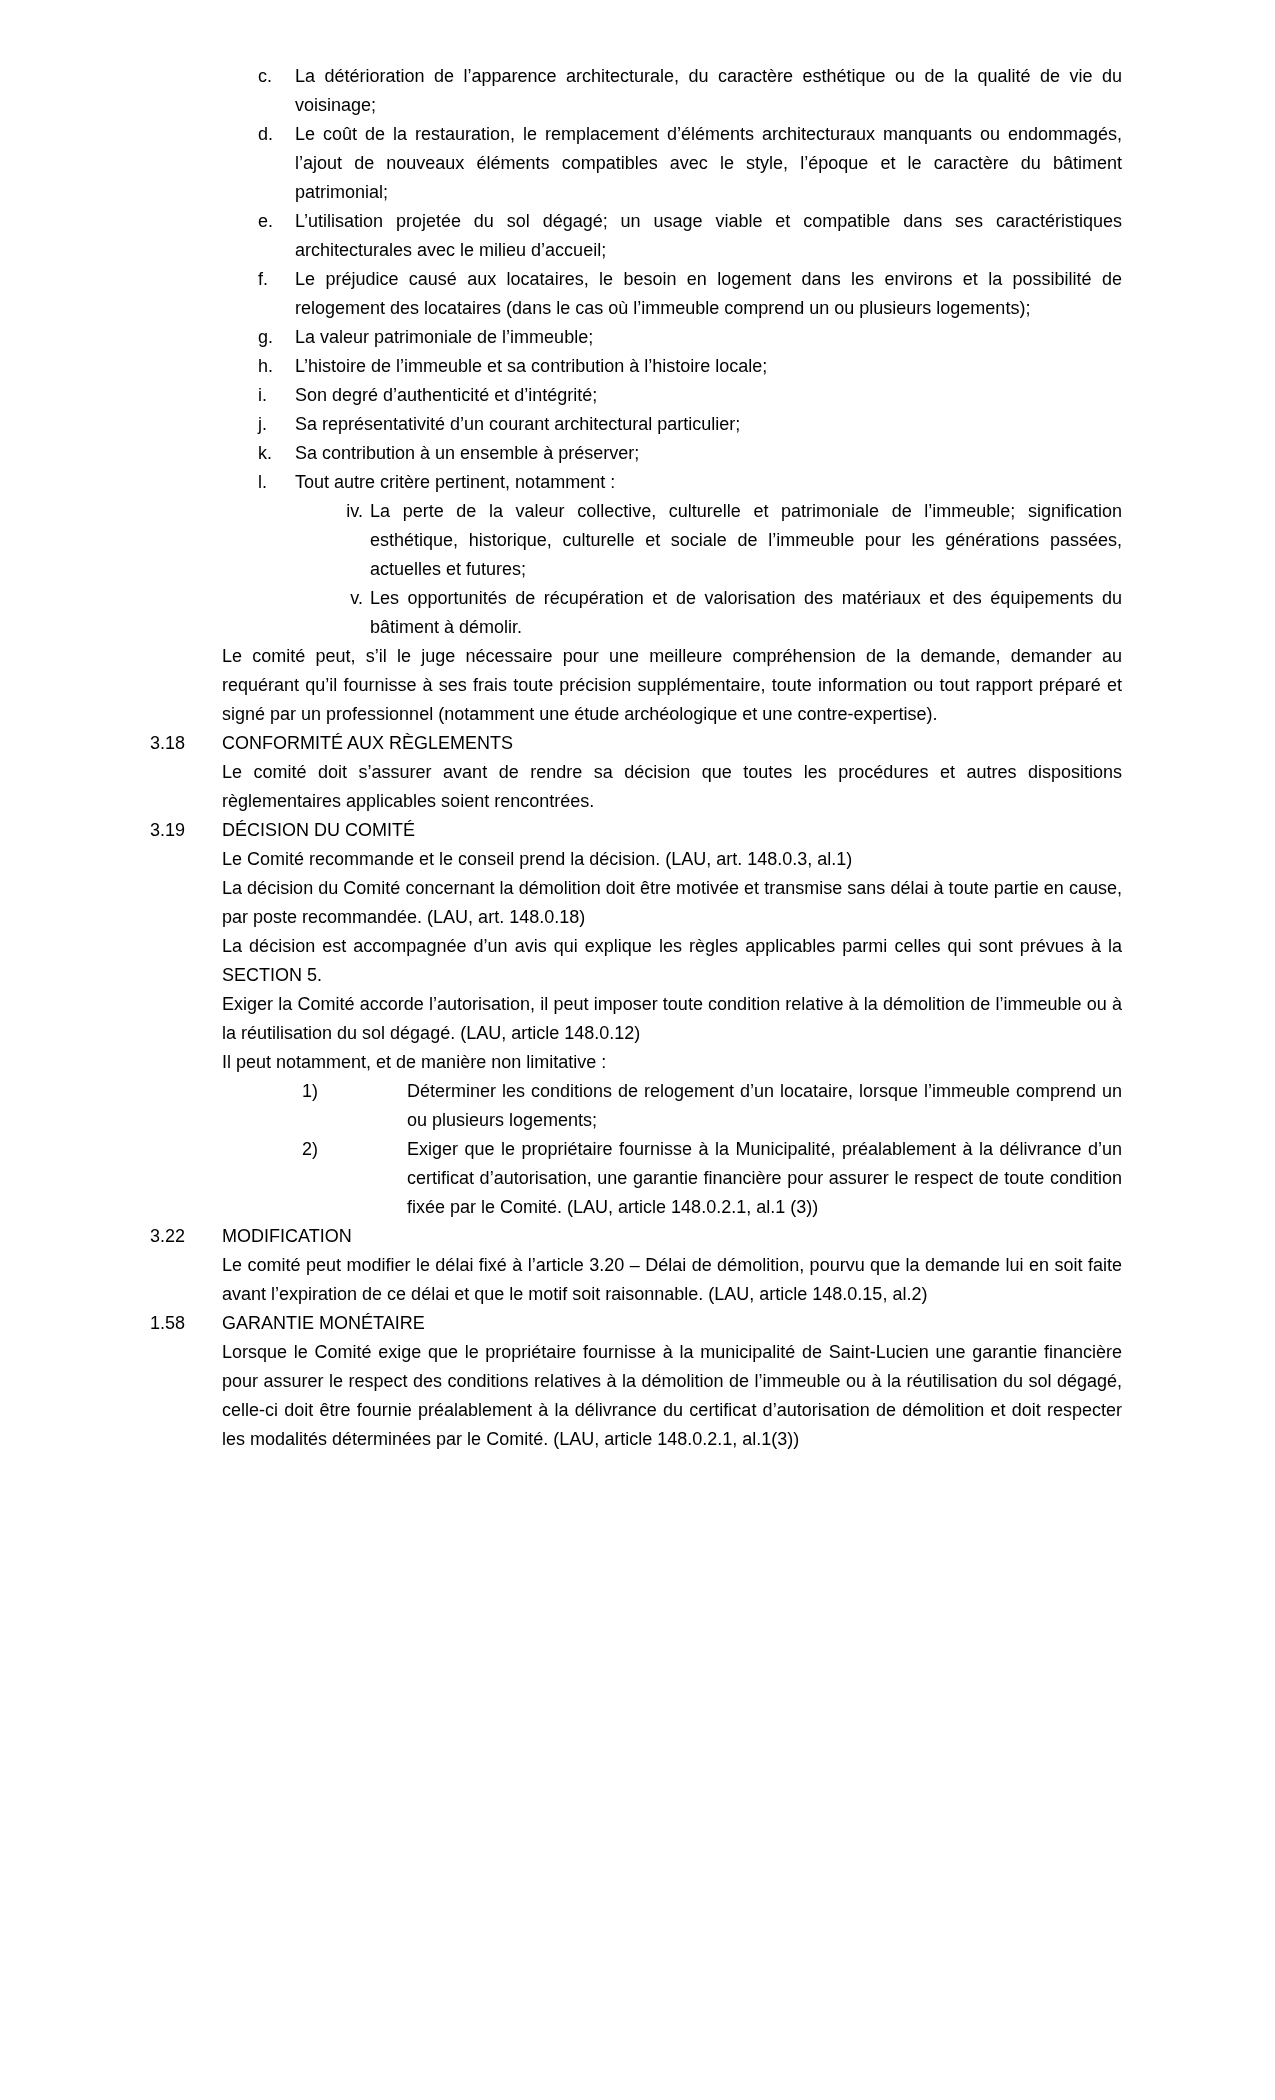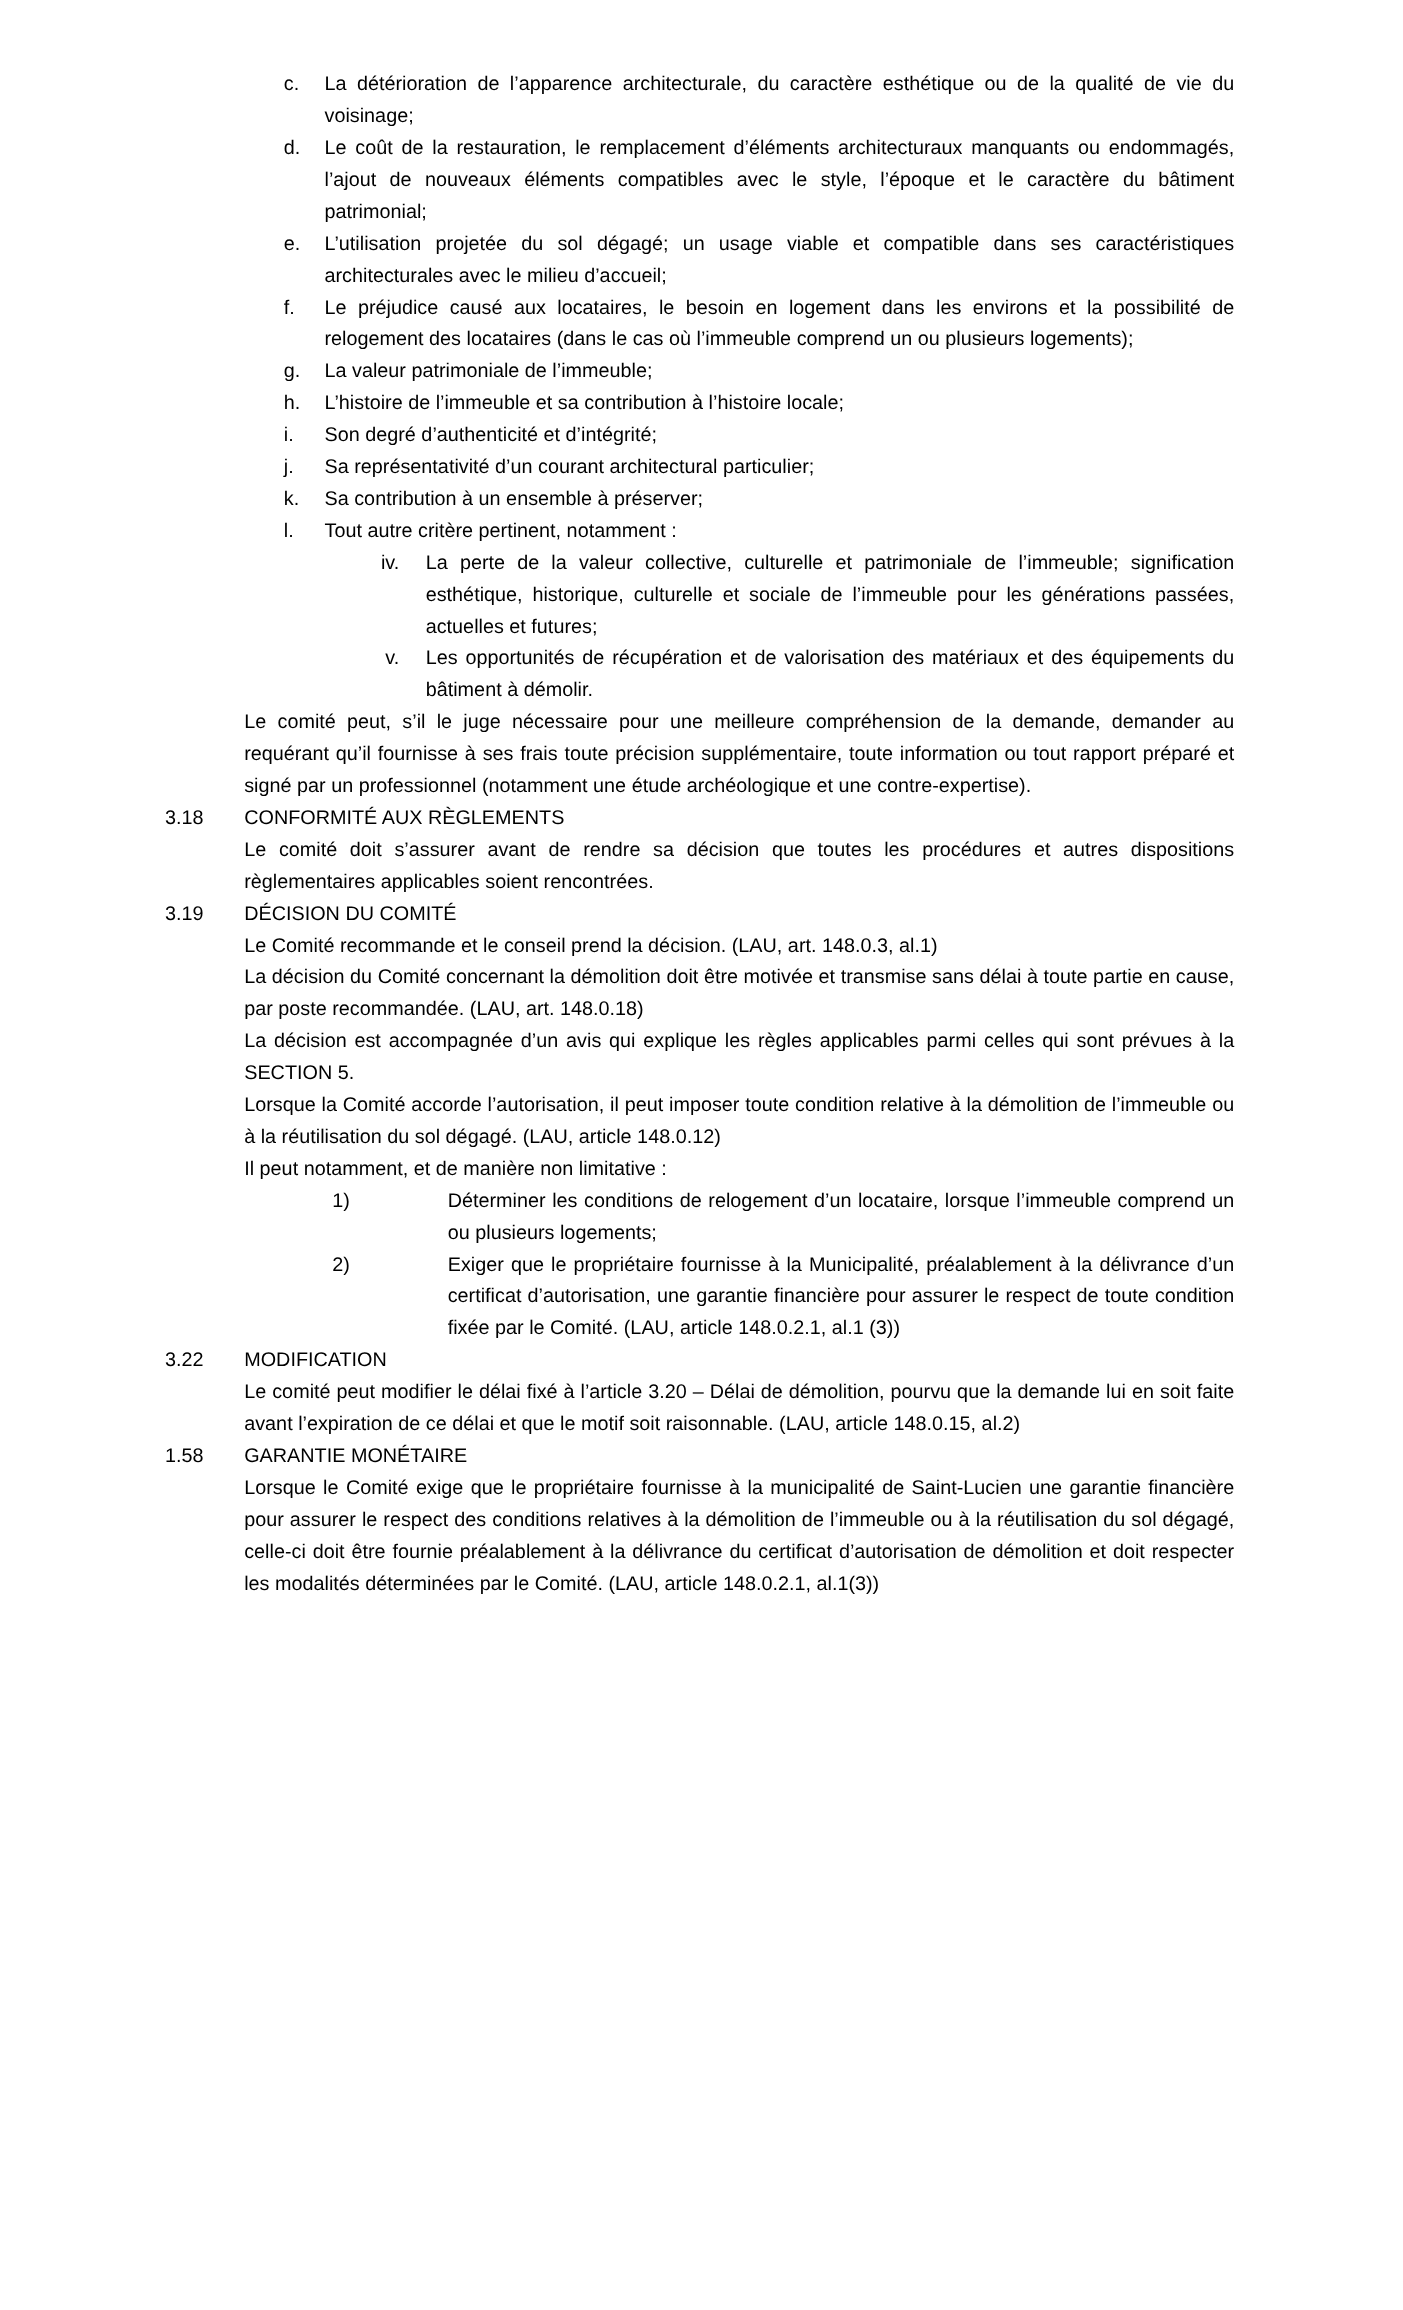--- a/index.html
+++ b/index.html
@@ -19,21 +19,21 @@
     left: 222px;
     top: 62px;
     width: 900px;
     text-align: justify;
   }
   .li { display: flex; }
   
   .li-letter { margin-left: 36px; }
   .li-letter > .marker { flex: 0 0 37px; text-align: left; }
   
-  .li-roman { margin-left: 112px; gap: 17px; }
+  .li-roman { margin-left: 112px; }
   .li-roman > .marker { flex: 0 0 36px; text-align: right; padding-right: 7px; box-sizing: border-box; }
   
   .li-num { margin-left: 80px; }
   .li-num > .marker { flex: 0 0 105px; text-align: left; }
   .li > .li-text { flex: 1 1 auto; text-align: justify; }
   p.para { margin: 0; text-align: justify; }
   .section { }
   .sec-head { position: relative; text-align: left; }
   .sec-num { position: absolute; left: -72px; top: 0; }
 </style>
@@ -111,21 +111,21 @@
       <div class="sec-head">
         <span class="sec-num">3.19</span>
         <span class="sec-title">DÉCISION DU COMITÉ</span>
       </div>
       <p class="para">Le Comité recommande et le conseil prend la décision. (LAU, art. 148.0.3, al.1)</p>
       <p class="para">La décision du Comité concernant la démolition doit être motivée et transmise sans délai à toute partie en cause, par poste recommandée. (LAU, art. 148.0.18)</p>
       <p class="para">La décision est accompagnée d’un avis qui explique les règles applicables parmi celles qui sont prévues à la SECTION 5.</p>
     </div>
 
     <div class="section">
-      <p class="para">Lorsque la Comité accorde l’autorisation, il peut imposer toute condition relative à la démolition de l’immeuble ou à la réutilisation du sol dégagé.  (LAU, article 148.0.12)</p>
+      <p class="para">Exiger la Comité accorde l’autorisation, il peut imposer toute condition relative à la démolition de l’immeuble ou à la réutilisation du sol dégagé.  (LAU, article 148.0.12)</p>
       <p class="para">Il peut notamment, et de manière non limitative :</p>
       <div>
         <div class="li li-num">
           <span class="marker">1)</span>
           <span class="li-text">Déterminer les conditions de relogement d’un locataire, lorsque l’immeuble comprend un ou plusieurs logements;</span>
         </div>
         <div class="li li-num">
           <span class="marker">2)</span>
           <span class="li-text">Exiger que le propriétaire fournisse à la Municipalité, préalablement à la délivrance d’un certificat d’autorisation, une garantie financière pour assurer le respect de toute condition fixée par le Comité.  (LAU, article 148.0.2.1, al.1 (3))</span>
         </div>

